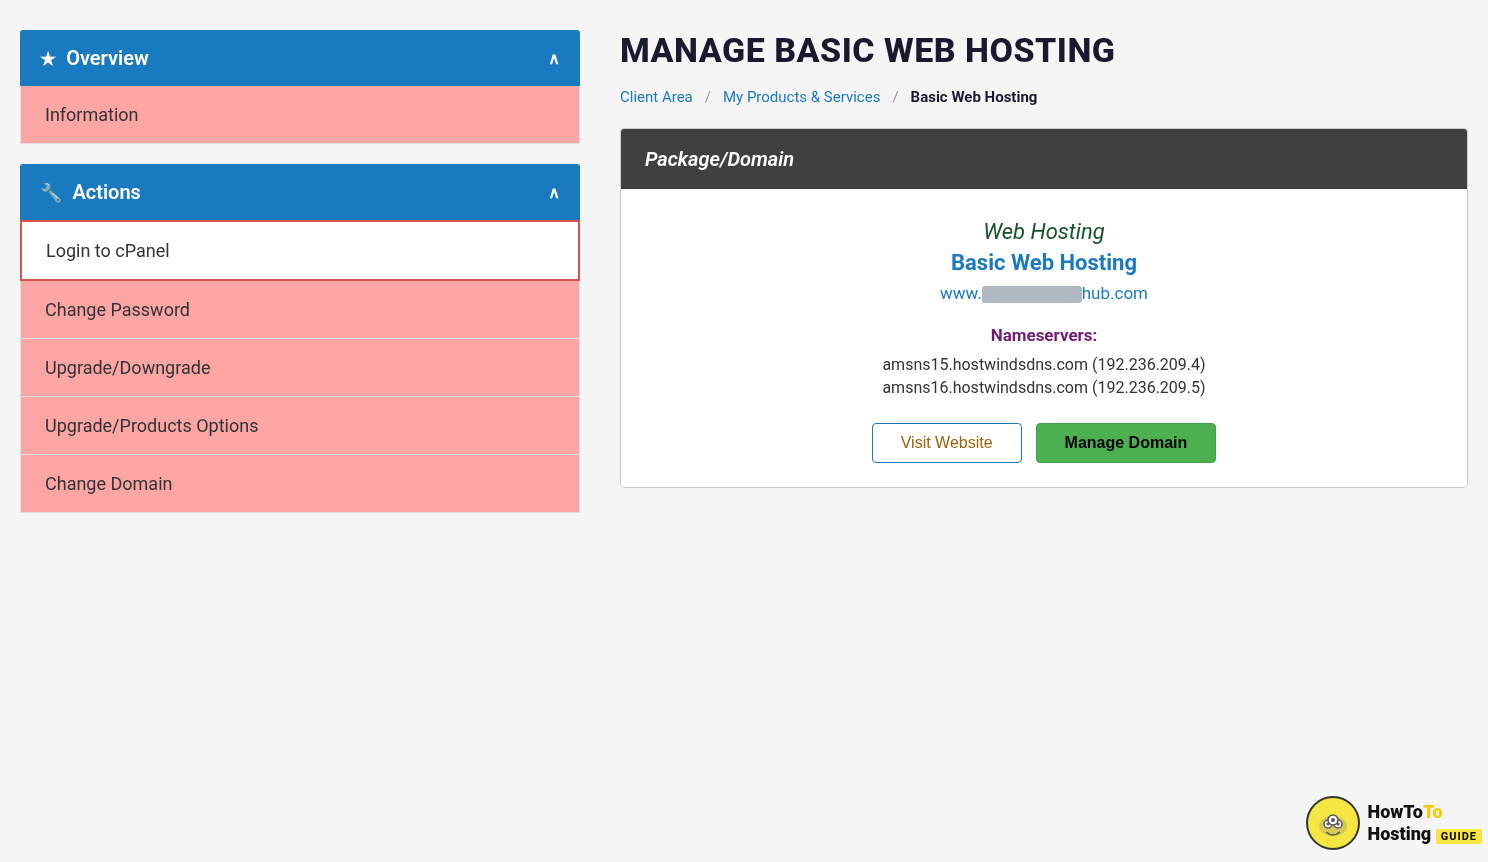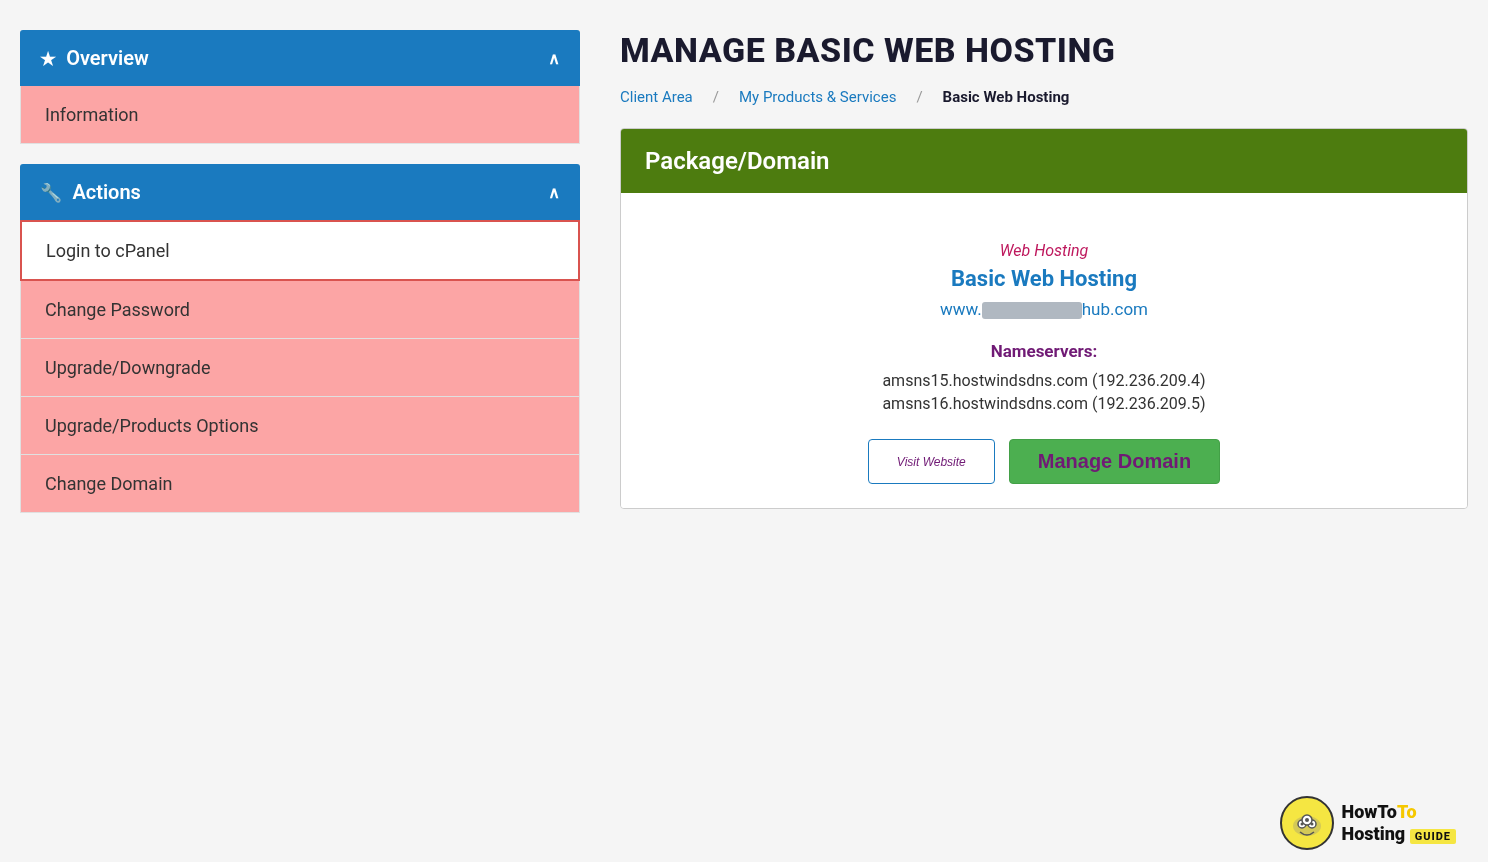--- a/index.html
+++ b/index.html
@@ -82,21 +82,21 @@
       font-size: 34px;
       font-weight: 800;
       color: #1a1a2e;
       margin-bottom: 18px;
       letter-spacing: 0.5px;
     }
 
     .breadcrumb {
       display: flex;
       align-items: center;
-      gap: 20px;
+      gap: 12px;
       font-size: 15px;
       margin-bottom: 22px;
       color: #555;
     }
 
     .breadcrumb a {
       color: #1a7abf;
       text-decoration: none;
     }
 
@@ -109,39 +109,39 @@
       font-weight: 700;
     }
 
     .package-card {
       border: 1px solid #ccc;
       border-radius: 4px;
       overflow: hidden;
     }
 
     .package-card-header {
-      background: #4d7c0f;
+      background: #404040;
       color: #fff;
       padding: 18px 24px;
-      font-size: 24px;
+      font-size: 20px;
       font-weight: 600;
+      font-style: italic;
     }
 
     .package-card-body {
       background: #fff;
       padding: 30px 24px 24px;
       text-align: center;
     }
 
     .package-type {
       font-style: italic;
-      font-size: 16px;
-      color: #be185d;
+      font-size: 22px;
+      color: #14532d;
       margin-bottom: 6px;
-      margin-top: 18px;
     }
 
     .package-name {
       font-size: 22px;
       font-weight: 700;
       color: #1a7abf;
       margin-bottom: 8px;
     }
 
     .package-domain {
@@ -176,47 +176,46 @@
 
     .package-actions {
       display: flex;
       justify-content: center;
       gap: 14px;
       margin-top: 26px;
     }
 
     .btn-visit {
       background: #fff;
-      color: #701a75;
+      color: #a16207;
       border: 1px solid #1a7abf;
       padding: 10px 28px;
-      font-size: 12px;
+      font-size: 16px;
       border-radius: 4px;
       cursor: pointer;
       transition: background 0.15s;
-      font-style: italic;
     }
 
     .btn-manage {
       background: #4caf50;
-      color: #701a75;
+      color: #000000;
       border: 1px solid #43a047;
       padding: 10px 28px;
-      font-size: 20px;
+      font-size: 16px;
       border-radius: 4px;
       cursor: pointer;
       font-weight: 600;
       transition: background 0.15s;
     }
 
     
     .watermark {
       position: fixed;
       bottom: 12px;
-      right: 32px;
+      right: 6px;
       display: flex;
       align-items: center;
       gap: 8px;
       font-size: 15px;
     }
 
     .watermark-logo {
       width: 54px;
       height: 54px;
     }

